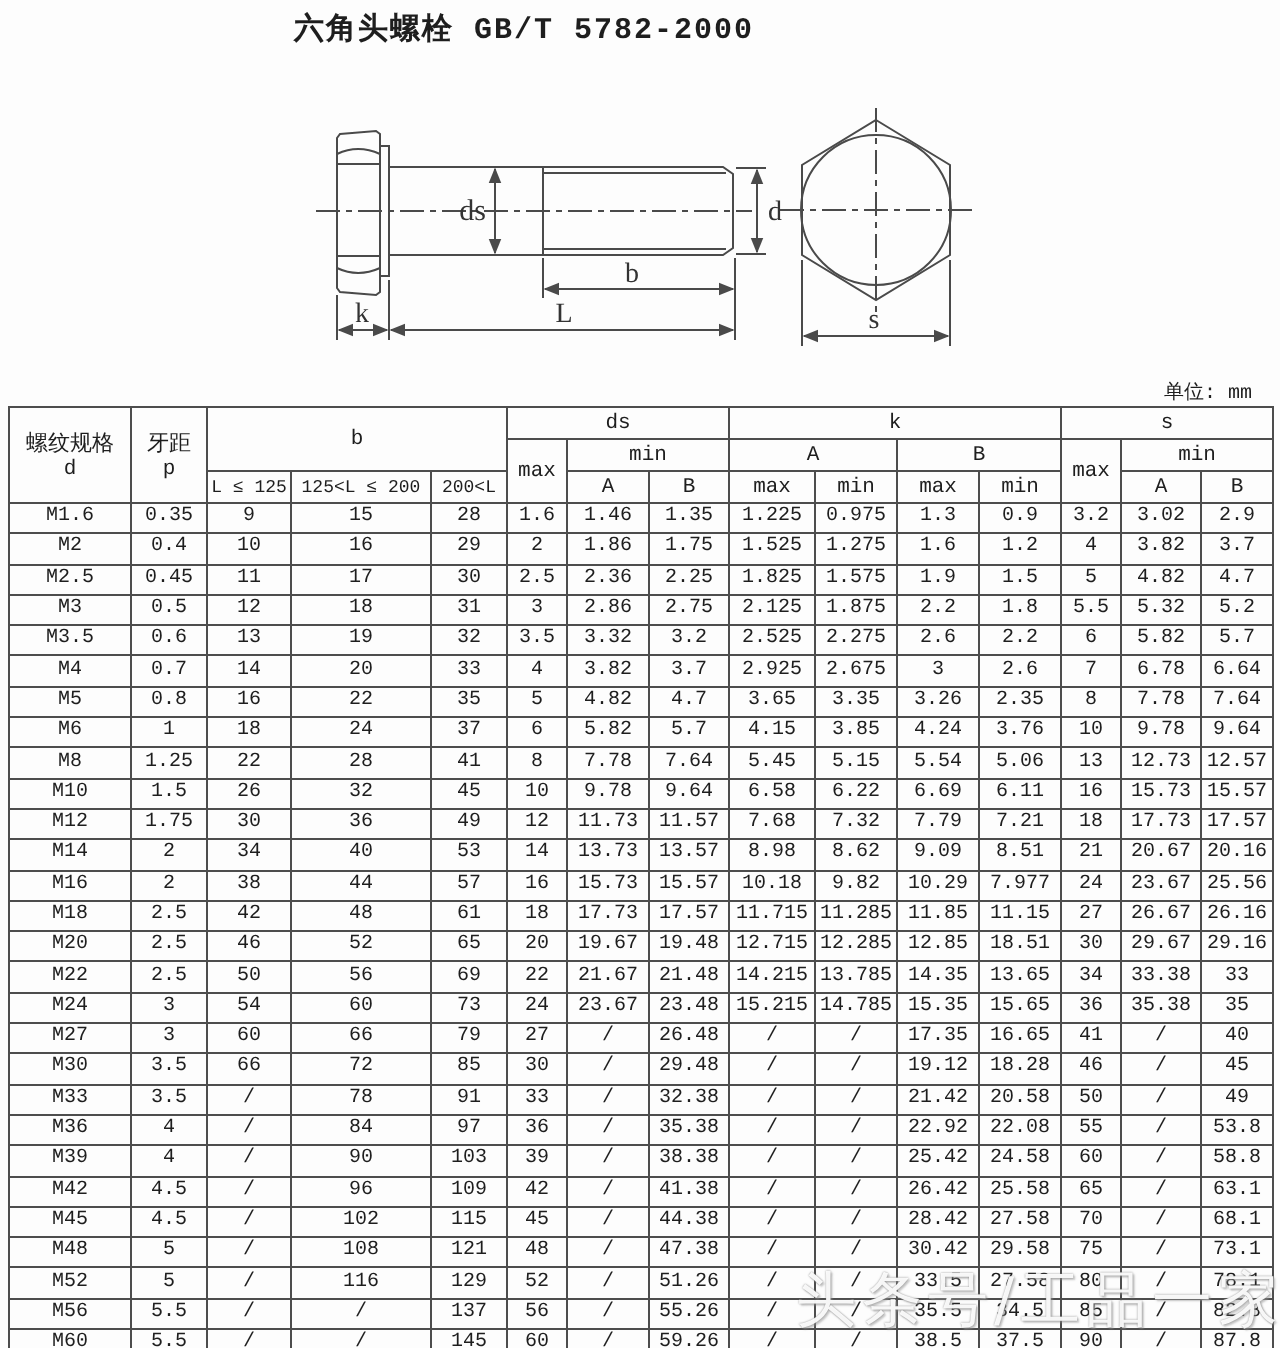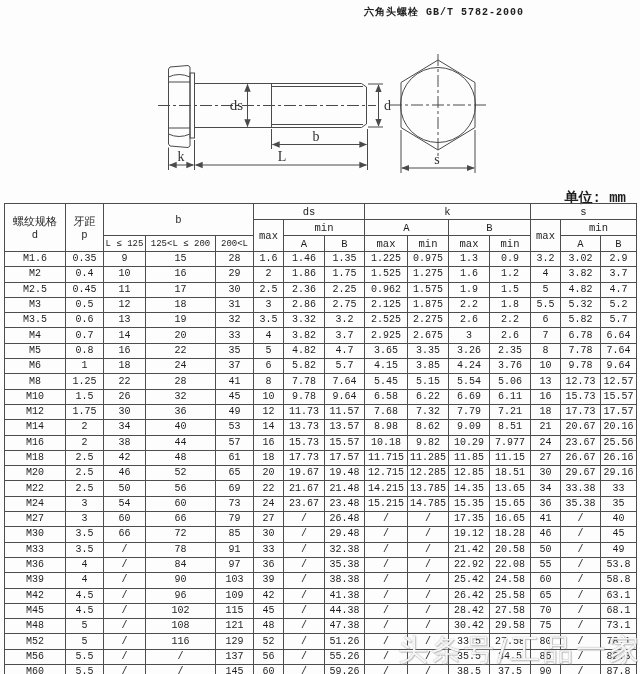--- a/index.html
+++ b/index.html
@@ -2,24 +2,24 @@
 <html><head>
 <meta charset="utf-8">
 <style>
   html,body{margin:0;padding:0;}
   body{
     width:640px;height:674px;position:relative;background:#fdfdfd;
     font-family:"Liberation Mono","DejaVu Sans",monospace;
     color:#1e1e1e;overflow:hidden;
   }
   .titles{position:absolute;left:0;top:5px;width:524px;text-align:center;}
-  .title-zh{font-size:10px;font-weight:bold;letter-spacing:1px;text-align:right;}
+  .title-zh{font-size:15px;font-weight:bold;letter-spacing:1px;}
   .title-en{font-size:13px;font-weight:bold;margin-top:2px;letter-spacing:1px;}
   .diagram{position:absolute;left:140px;top:50px;}
-  .unit-label{position:absolute;top:189px;right:14px;font-size:14px;font-weight:bold;}
+  .unit-label{position:absolute;top:189px;right:14px;font-size:10px;}
   .table-wrap{position:absolute;left:4px;top:203px;width:632px;}
   table{border-collapse:collapse;table-layout:fixed;width:632px;}
   th,td{
     border:1px solid #4d4d4d;text-align:center;vertical-align:middle;
     padding:0;overflow:hidden;white-space:nowrap;
   }
   thead th{font-weight:normal;font-size:10.5px;height:15px;font-family:"Liberation Mono","DejaVu Sans",monospace;}
   thead .zh{font-size:11px;}
   thead .sub-b{font-size:9px;margin-left:40px;}
   tbody td{height:14.3px;font-size:10px;line-height:14px;}
@@ -193,21 +193,21 @@
         </tr>
         <tr>
           <td>M2.5</td>
           <td>0.45</td>
           <td>11</td>
           <td>17</td>
           <td>30</td>
           <td>2.5</td>
           <td>2.36</td>
           <td>2.25</td>
-          <td>0.962</td>
+          <td>1.825</td>
           <td>1.575</td>
           <td>1.9</td>
           <td>1.5</td>
           <td>5</td>
           <td>4.82</td>
           <td>4.7</td>
         </tr>
         <tr>
           <td>M3</td>
           <td>0.5</td>

